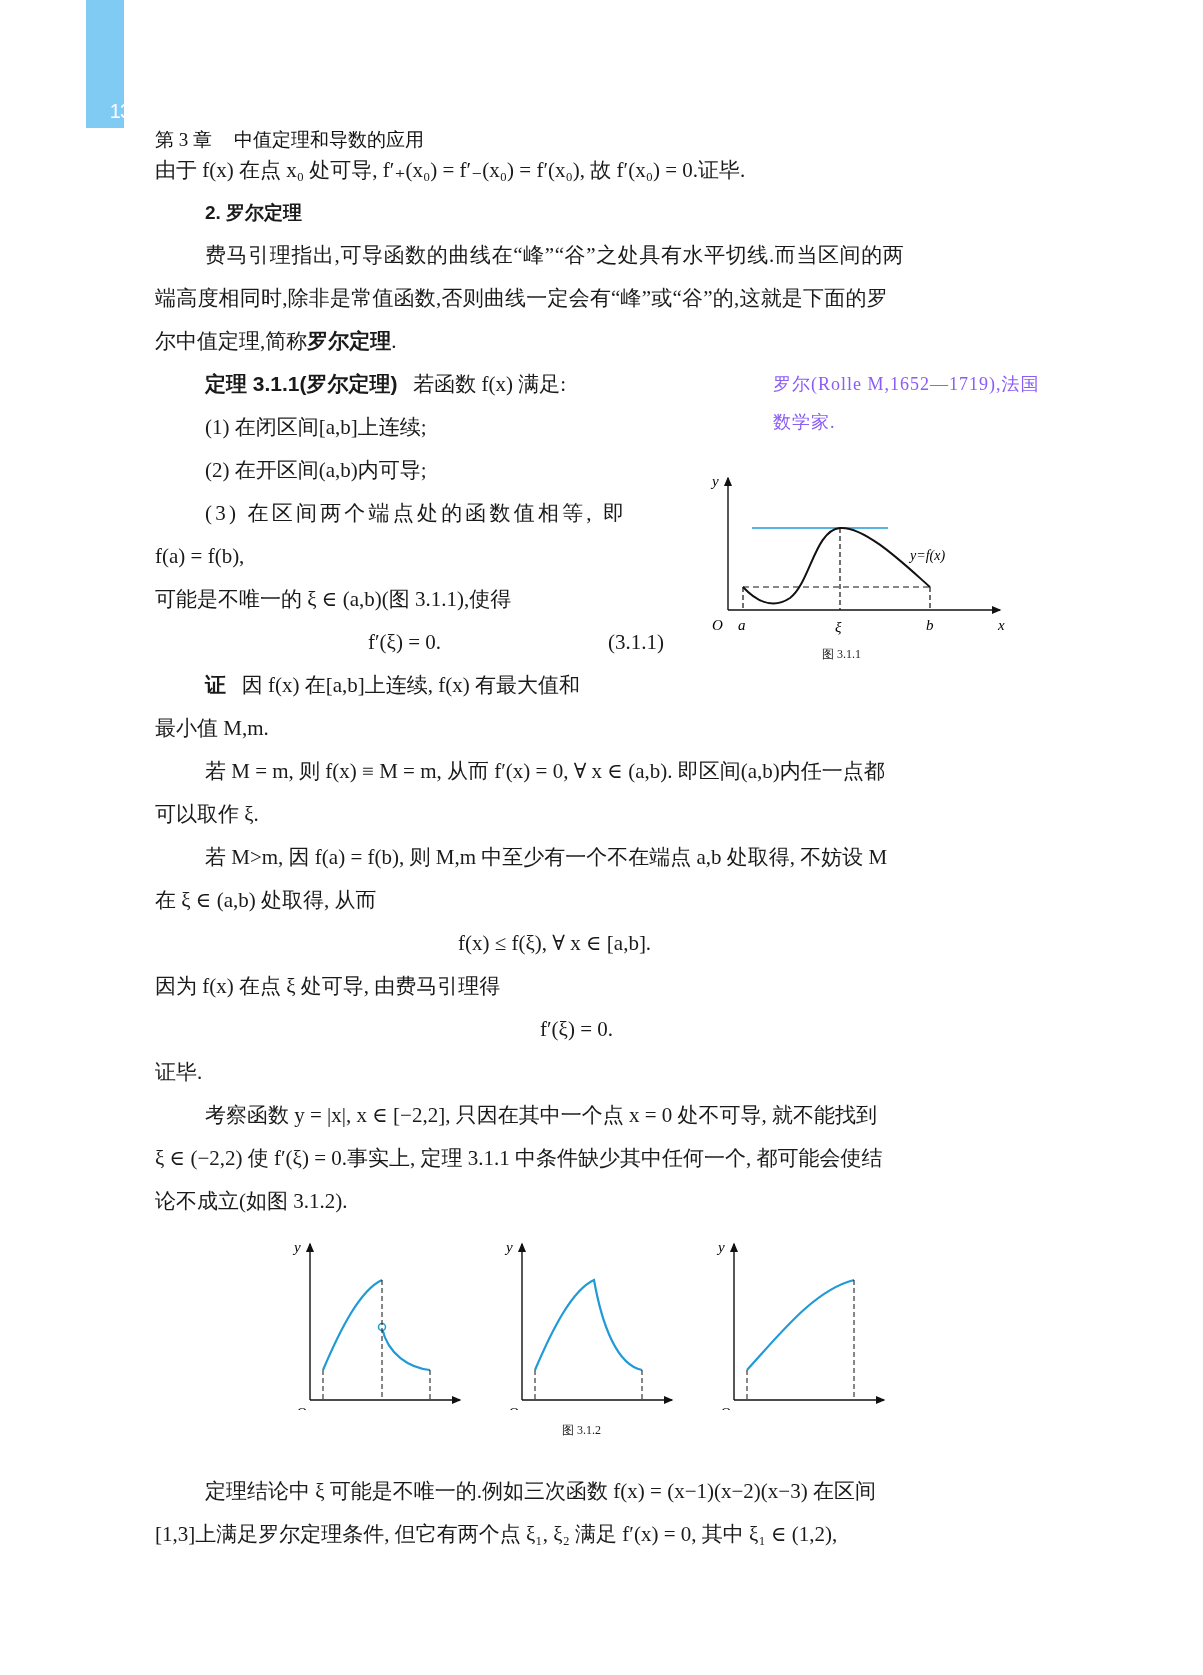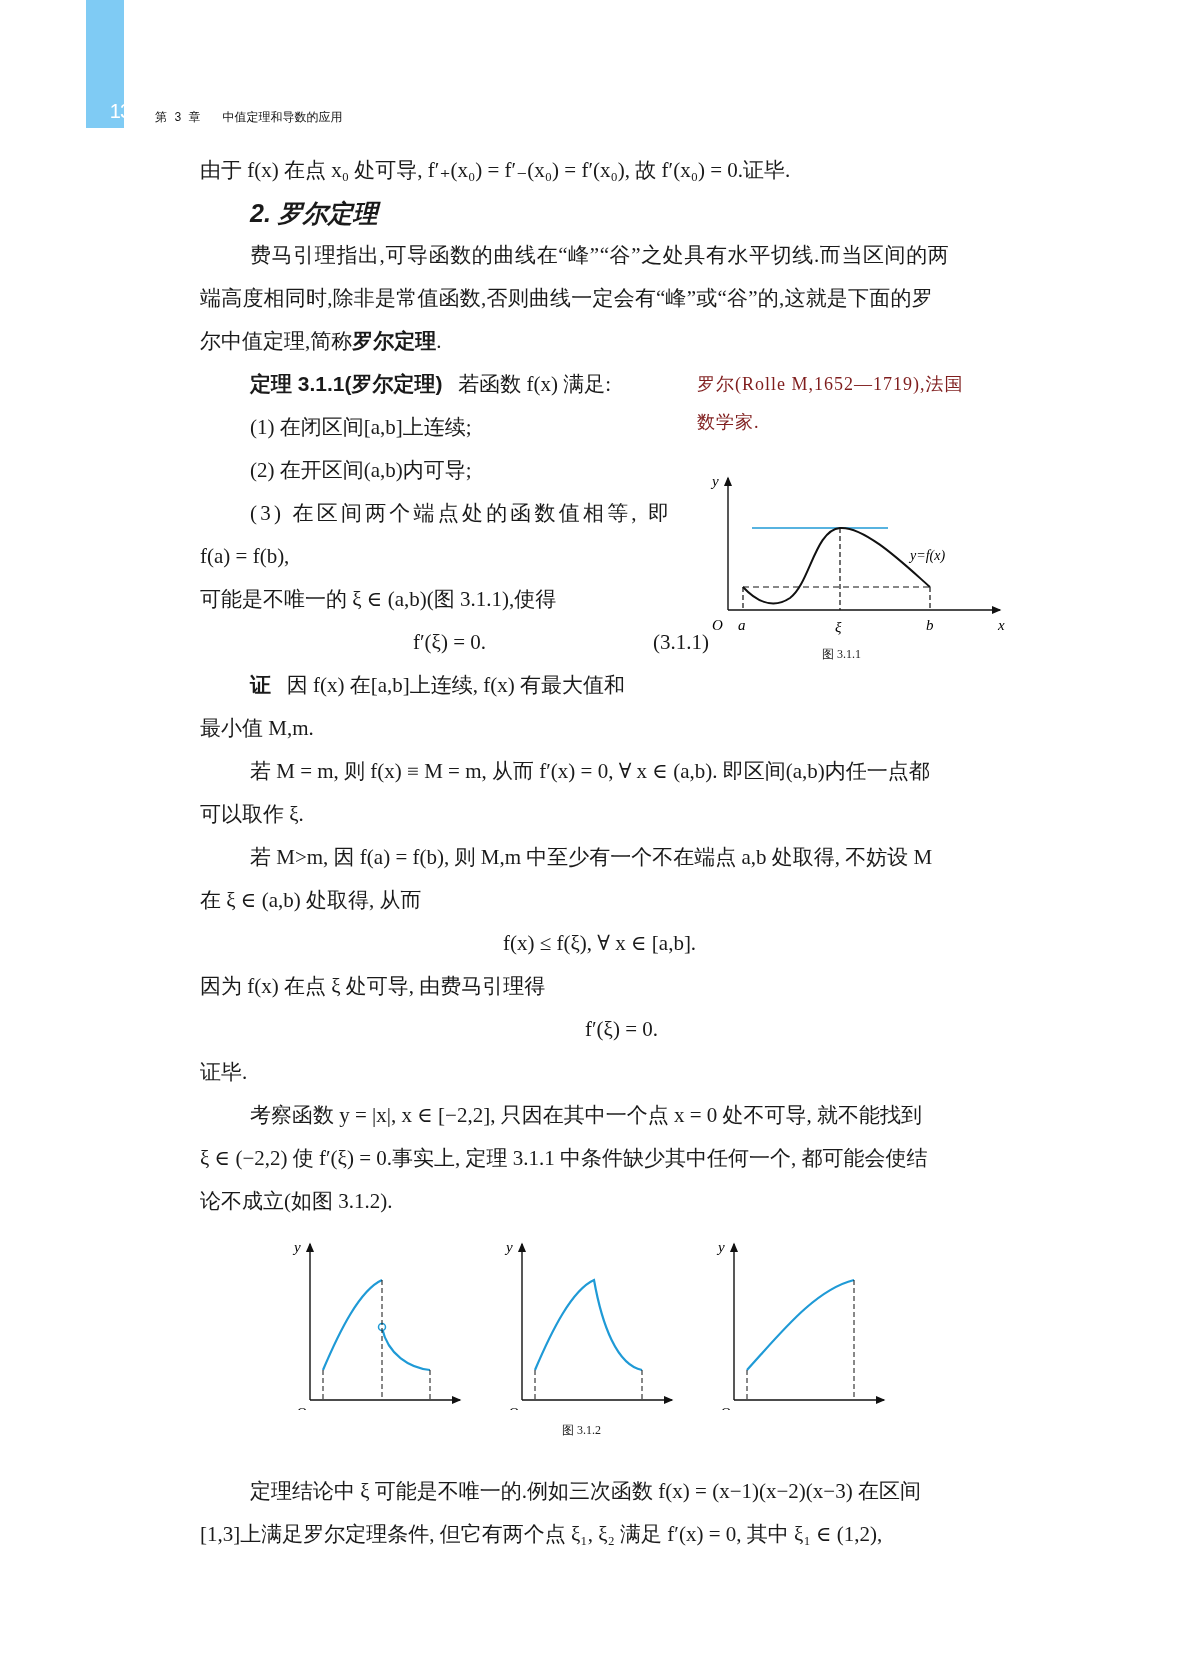--- a/index.html
+++ b/index.html
@@ -1,41 +1,41 @@
 <!DOCTYPE html>
 <html><head>
 <meta charset="utf-8">
 <style>
   html, body { margin:0; padding:0; background:#ffffff; }
   body { width:1203px; height:1675px; position:relative; overflow:hidden;
          font-family:"DejaVu Serif","Liberation Serif",serif; color:#1a1a1a; }
   .tab { position:absolute; left:86px; top:0; width:38px; height:128px; background:#7fcbf4; }
   .pageno { position:absolute; left:86px; top:100px; width:40px; text-align:center;
             font-family:"Liberation Sans",sans-serif; font-size:20px; color:#ffffff; letter-spacing:-1px;margin-left:19px; }
-  .runhead { position:absolute; left:155px; top:109px; font-family:Liberation Mono, monospace;
-             font-size:12px; color:#111; }
+  .runhead { position:absolute; left:155px; top:127px; font-family:Liberation Serif, serif;
+             font-size:19px; color:#111; }
   .runhead .ch { margin-right:22px; }
-  .line { position:absolute; font-size:21px; line-height:30px; white-space:nowrap; font-family:"Liberation Serif","DejaVu Serif",serif;margin-left:45px; }
+  .line { position:absolute; font-size:21px; line-height:30px; white-space:nowrap; font-family:"Liberation Serif","DejaVu Serif",serif; }
   .bold { font-family:"Liberation Sans","DejaVu Sans",sans-serif; font-weight:bold; }
-  .note { position:absolute; left:697px; font-size:18px; line-height:38px; color:#7f1d1d;
+  .note { position:absolute; left:773px; font-size:18px; line-height:38px; color:#8b5cf6;
           font-family:"Liberation Serif",serif; letter-spacing:1px; white-space:nowrap; }
   .cap { position:absolute; font-size:12px; font-family:"Liberation Serif",serif; color:#222; }
   svg text { font-family:"Liberation Serif","DejaVu Serif",serif; }
 </style>
 </head>
 <body>
 
 <div class="tab"></div>
 <div class="pageno">132</div>
 <div class="runhead">
   <span class="ch">第 3 章</span><span>中值定理和导数的应用</span>
 </div>
 
 <div class="line" style="left:155px;top:155px;">由于 f(x) 在点 x₀ 处可导, f′₊(x₀) = f′₋(x₀) = f′(x₀), 故 f′(x₀) = 0.证毕.</div>
-<div class="line bold" style="left:205px;top:198px;font-size:25px;font-style:italic;">2. 罗尔定理</div>
+<div class="line bold" style="left:205px;top:198px;font-size:19px;">2. 罗尔定理</div>
 
 <div class="line" style="left:205px;top:240px;letter-spacing:0.6px;text-align:center;">费马引理指出,可导函数的曲线在“峰”“谷”之处具有水平切线.而当区间的两</div>
 <div class="line" style="left:155px;top:283px;letter-spacing:0.2px;">端高度相同时,除非是常值函数,否则曲线一定会有“峰”或“谷”的,这就是下面的罗</div>
 <div class="line" style="left:155px;top:326px;">
   <span>尔中值定理,简称</span><span class="bold">罗尔定理</span><span>.</span>
 </div>
 
 <div class="line" style="left:205px;top:369px;">
   <span class="bold">定理 3.1.1(罗尔定理)</span>&nbsp;&nbsp;&nbsp;<span>若函数 f(x) 满足:</span>
 </div>

